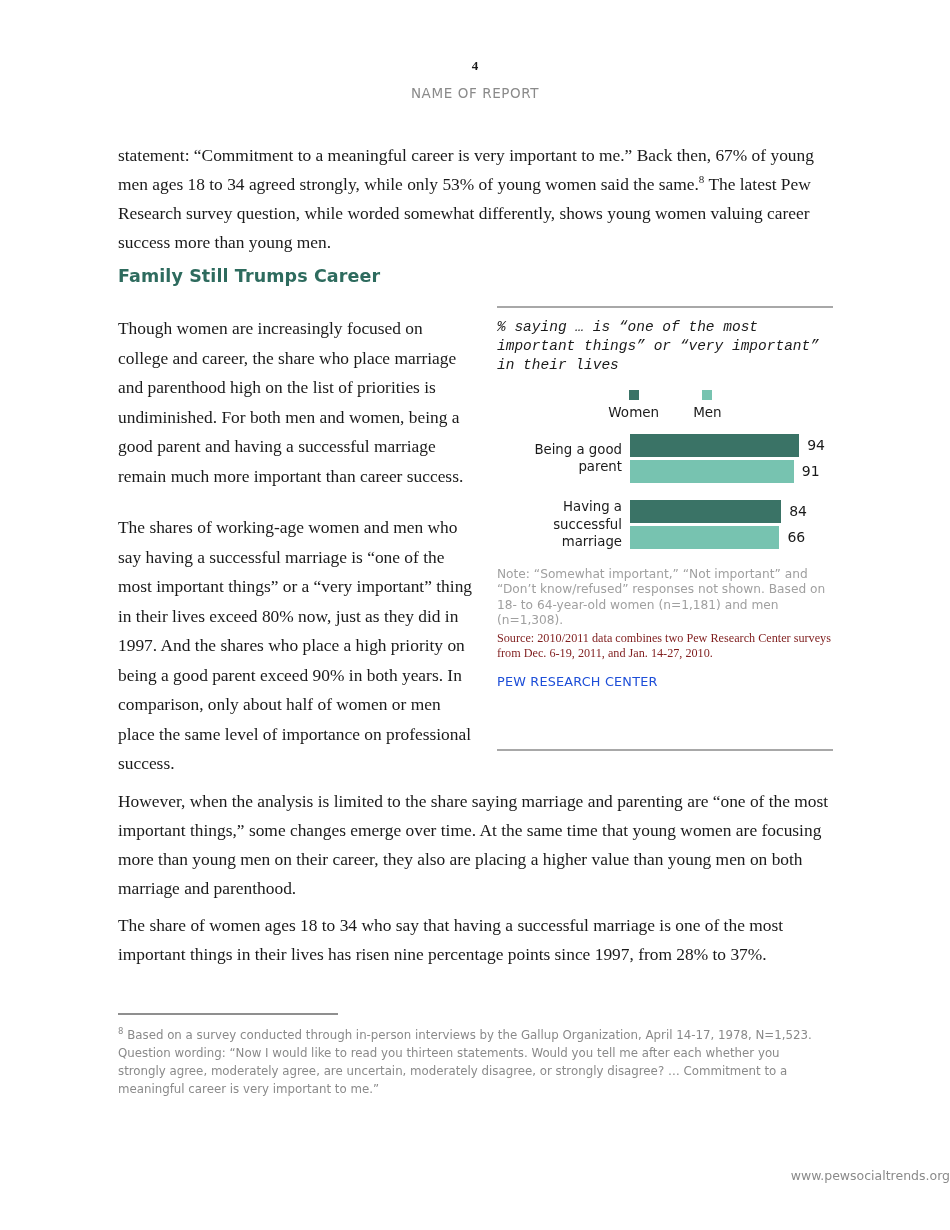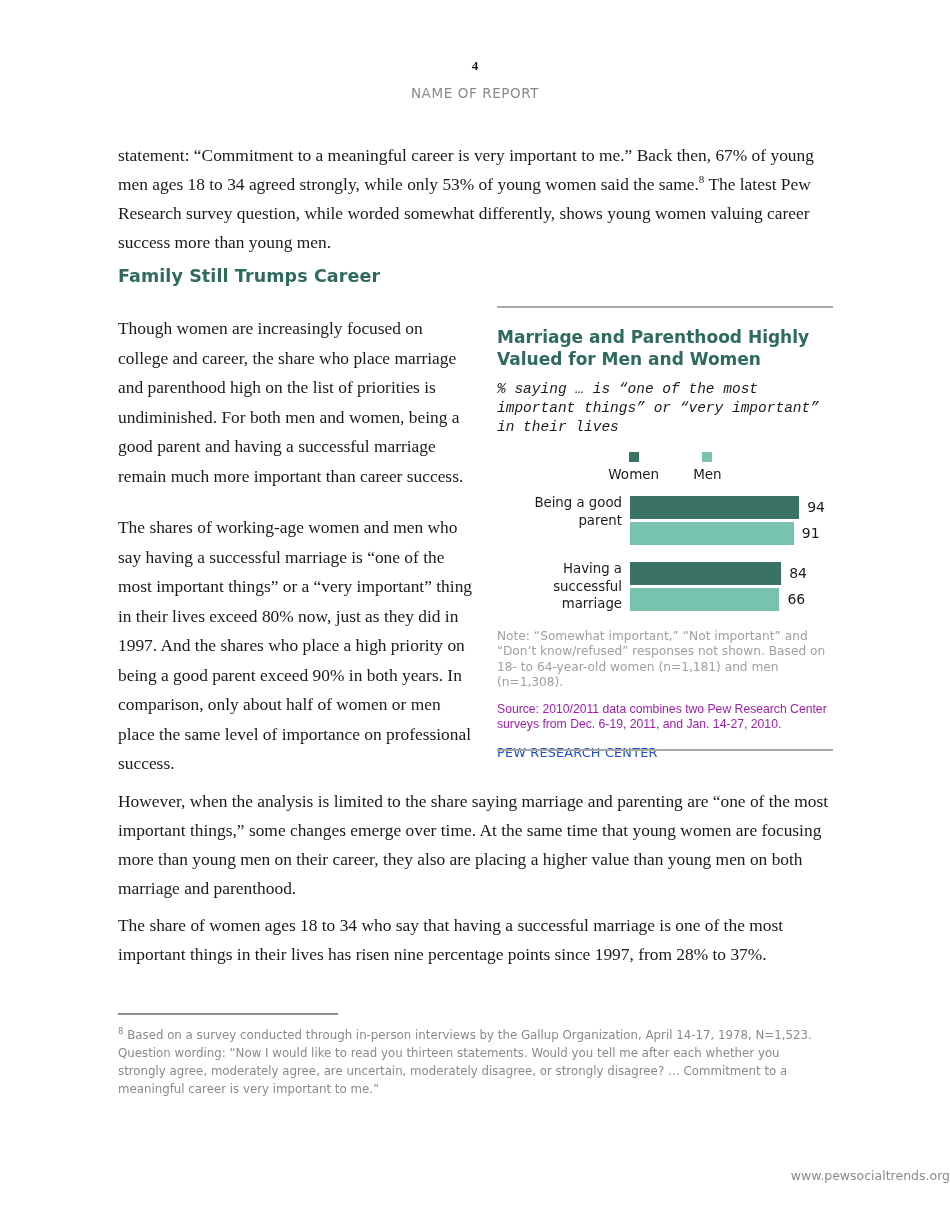--- a/index.html
+++ b/index.html
@@ -130,20 +130,21 @@
 
   
   .chart-plot {
     margin-top: 12px;
     position: relative;
     width: 336px;
   }
   .bar-group {
     position: relative;
     display: flex;
+    align-items: center;
     margin-bottom: 14px;
   }
   .bar-cat-label {
     width: 133px;
     text-align: right;
     padding-right: 8px;
     box-sizing: border-box;
     font-family: "DejaVu Sans", "Liberation Sans", sans-serif;
     font-size: 13.3px;
     line-height: 17.5px;
@@ -164,25 +165,25 @@
 
   
   .chart-note {
     margin-top: 16px;
     font-family: "DejaVu Sans", "Liberation Sans", sans-serif;
     font-size: 12.2px;
     line-height: 15.5px;
     color: #a0a0a0;
   }
   .chart-source {
-    margin-top: 11px;
-    font-family: Liberation Sans, sans-serif;
+    margin-top: 2px;
+    font-family: Liberation Serif, serif;
     font-size: 12.2px;
     line-height: 15.5px;
-    color: #a21caf;
+    color: #7f1d1d;
   }
   .chart-org {
     margin-top: 12px;
     font-family: "DejaVu Sans", "Liberation Sans", sans-serif;
     font-size: 12.8px;
     color: #1d4ed8;
     letter-spacing: 0.2px;
   }
 
   
@@ -236,21 +237,20 @@
   <p class="para">Though women are increasingly focused on college and career, the share who place marriage and parenthood high on the list of priorities is undiminished. For both men and women, being a good parent and having a successful marriage remain much more important than career success.</p>
 </div>
 
 <div class="body-col-left" id="left-para-2">
   <p class="para">The shares of working-age women and men who say having a successful marriage is “one of the most important things” or a “very important” thing in their lives exceed 80% now, just as they did in 1997. And the shares who place a high priority on being a good parent exceed 90% in both years. In comparison, only about half of women or men place the same level of importance on professional success.</p>
 </div>
 
 <div class="chart-box">
   <div class="rule-top"></div>
 
-  <div class="chart-title">Marriage and Parenthood Highly Valued for Men and Women</div>
   <div class="chart-subtitle">% saying … is “one of the most important things” or “very important” in their lives</div>
 
   <div class="legend">
     <div class="legend-item">
       <span class="legend-swatch" style="background:#3a7366"></span>
       <span>Women</span>
     </div>
     <div class="legend-item">
       <span class="legend-swatch" style="background:#77c3b0"></span>
       <span>Men</span>

